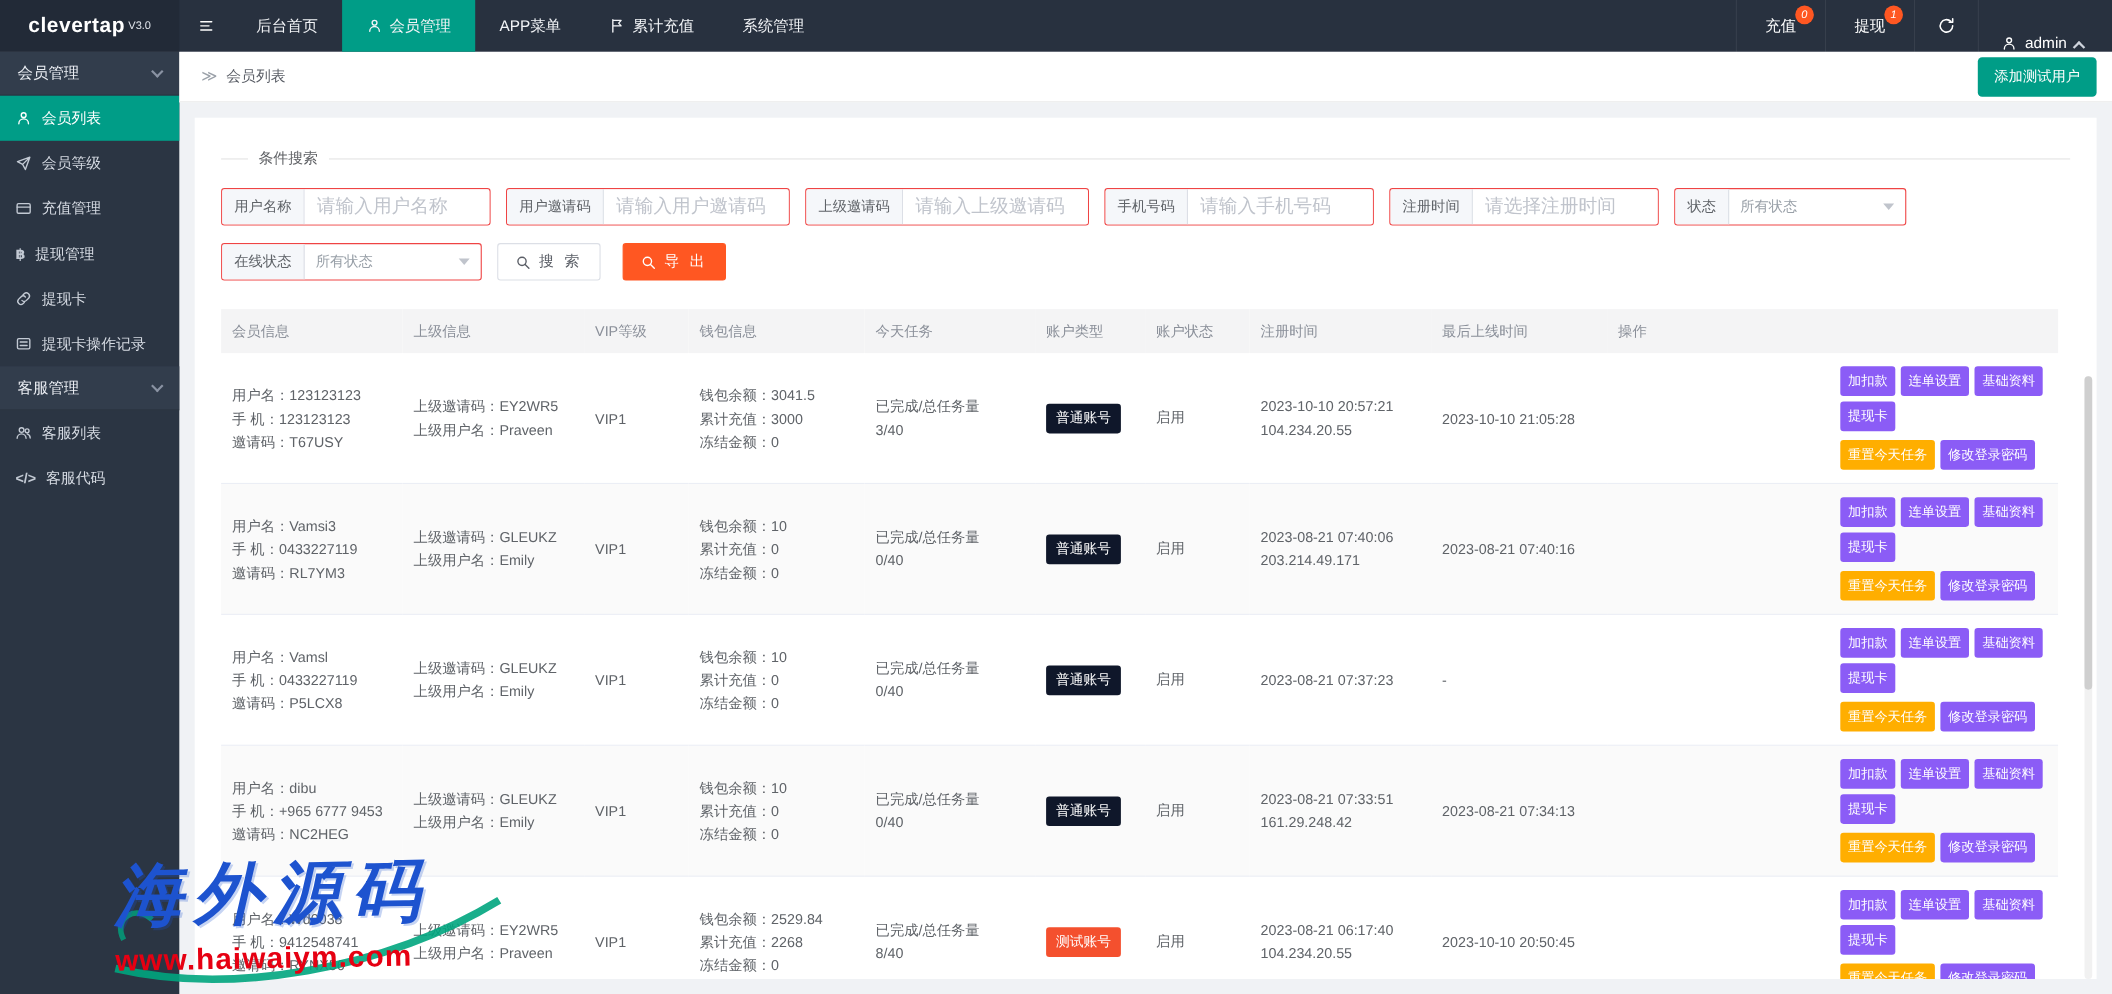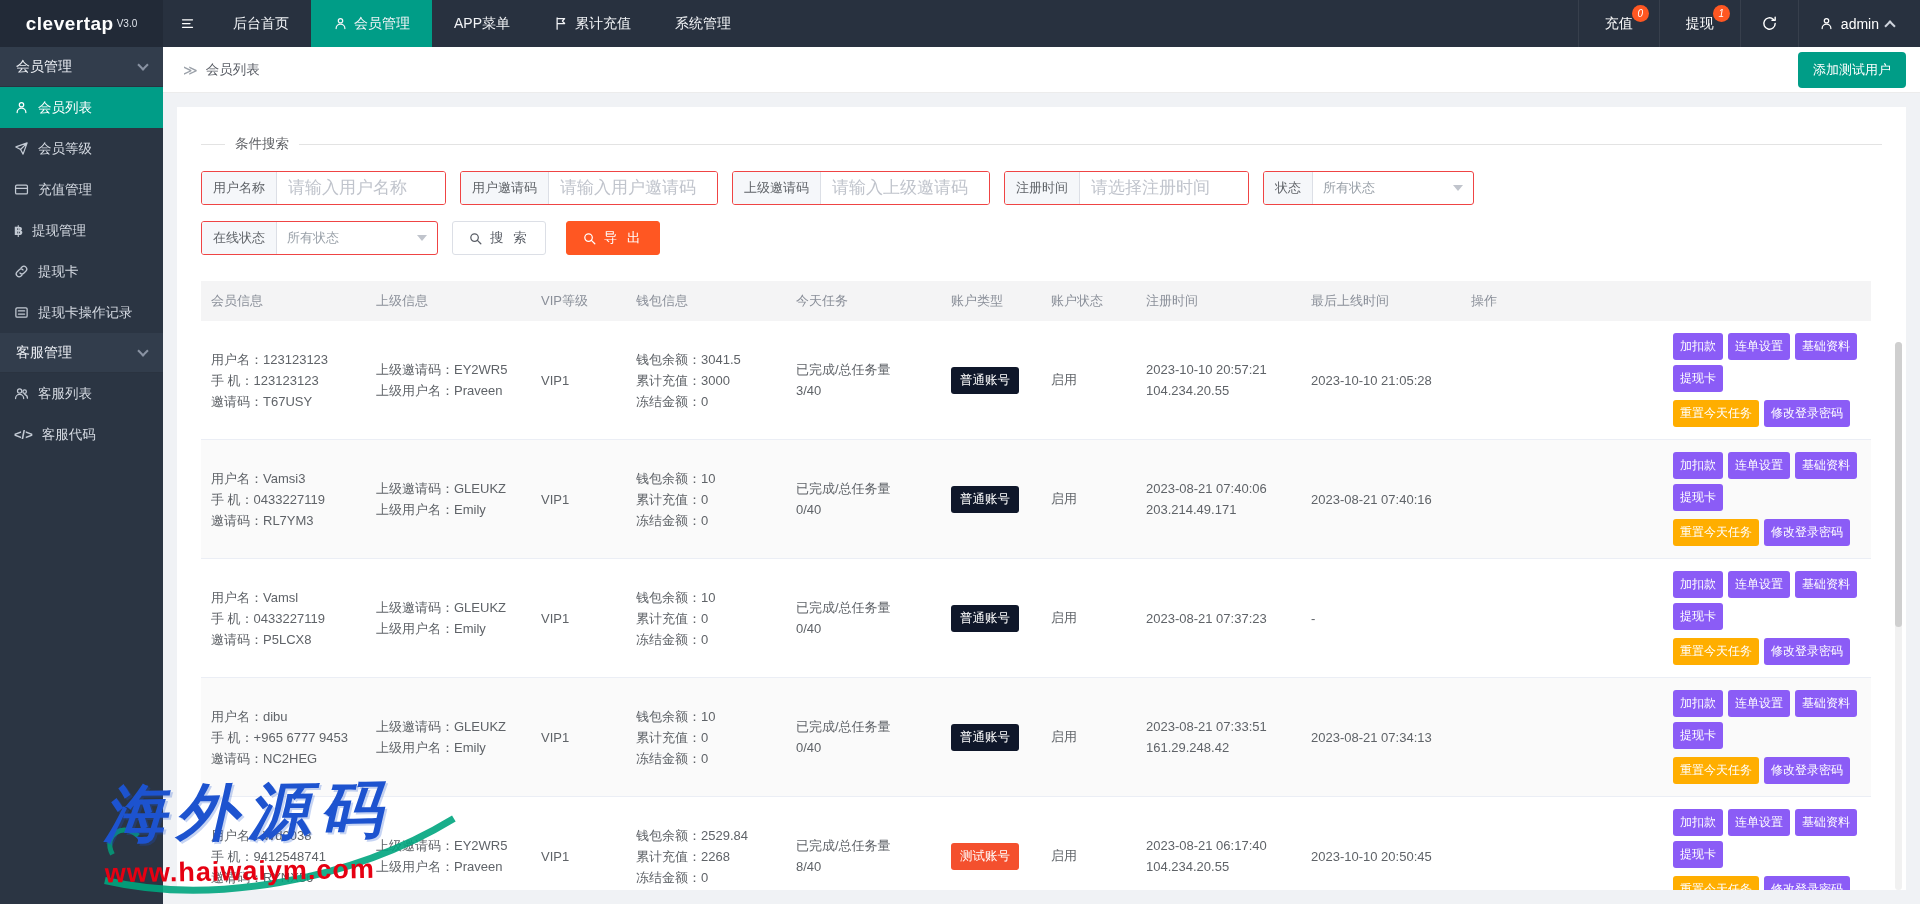--- a/index.html
+++ b/index.html
@@ -13,21 +13,21 @@
   .logo sup { font-size:10px; margin-left:3px; color:#dfe3ea; }
   .hamburger { width:48px; display:flex; align-items:center; justify-content:center; cursor:pointer; color:#fff; }
   .topnav { display:flex; align-items:stretch; }
   .nav-item { display:flex; align-items:center; gap:6px; padding:0 22px; font-size:14px; color:#f2f4f7; cursor:pointer;justify-content:center; }
   .nav-item.active { background:#009d87; }
   .topbar-right { margin-left:auto; display:flex; align-items:stretch; }
   .top-link { position:relative; display:flex; align-items:center; padding:0 26px; font-size:14px; cursor:pointer; border-left:1px solid rgba(255,255,255,.07); }
   .nbadge { position:absolute; top:5px; right:10px; min-width:17px; height:17px; line-height:17px; text-align:center;
     background:#ff5722; color:#fff; font-size:10px; border-radius:9px; padding:0 3px; }
   .icon-btn { display:flex; align-items:center; padding:0 20px; cursor:pointer; border-left:1px solid rgba(255,255,255,.07); }
-  .admin-box { display:flex; align-items:center; gap:7px; padding:0 26px 0 20px; font-size:14px; cursor:pointer; border-left:1px solid rgba(255,255,255,.07); }
+  .admin-box { display:flex; align-items:flex-end; gap:7px; padding:0 26px 0 20px; font-size:14px; cursor:pointer; border-left:1px solid rgba(255,255,255,.07); }
   .caret-up { width:8px; height:8px; border-left:2px solid #cfd4dd; border-top:2px solid #cfd4dd; transform:rotate(45deg); margin-top:4px; }
   .chev-down { width:8px; height:8px; border-left:2px solid #8a93a3; border-bottom:2px solid #8a93a3; transform:rotate(-45deg); margin-bottom:3px; }
   svg.ic { width:15px; height:15px; fill:none; stroke:currentColor; stroke-width:2; stroke-linecap:round; stroke-linejoin:round; }
   .glyph { font-size:13px; font-weight:bold; line-height:1; }
 
   
   .frame { display:flex; height:857px; }
   .sidebar { width:163px; background:#2b3543; flex:none; color:#dde2e9; }
   .side-group { height:40px; display:flex; align-items:center; justify-content:space-between; padding:0 16px;
     background:#323d4c; font-size:14px; color:#eceff4; cursor:pointer; border-bottom:1px solid rgba(0,0,0,.15); }
@@ -248,20 +248,24 @@
               <span class="flabel">用户名称</span>
               <input type="text" placeholder="请输入用户名称" style="">
             </div>
             <div class="fgroup">
               <span class="flabel">用户邀请码</span>
               <input type="text" placeholder="请输入用户邀请码" style="">
             </div>
             <div class="fgroup">
               <span class="flabel">上级邀请码</span>
               <input type="text" placeholder="请输入上级邀请码" style="">
+            </div>
+            <div class="fgroup">
+              <span class="flabel">手机号码</span>
+              <input type="text" placeholder="请输入手机号码" style="">
             </div>
             <div class="fgroup">
               <span class="flabel">注册时间</span>
               <input type="text" placeholder="请选择注册时间" style="">
             </div>
             <div class="fgroup">
               <span class="flabel">状态</span>
               <div class="fselect">
                 <span class="val">所有状态</span>
                 <i class="caret"></i>

